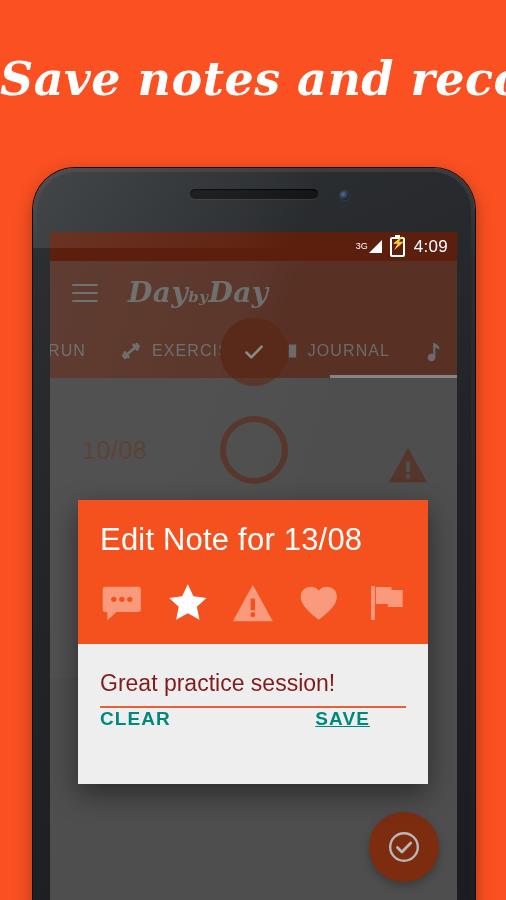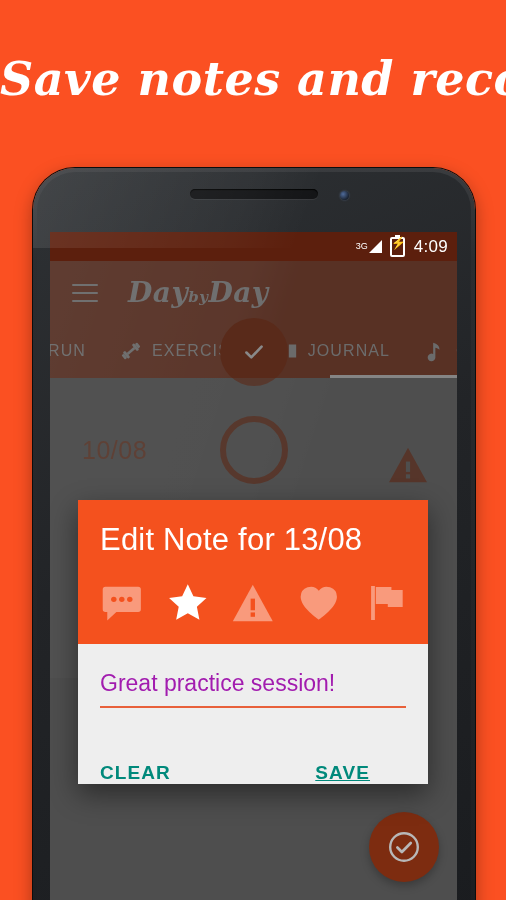--- a/index.html
+++ b/index.html
@@ -147,24 +147,24 @@
     position:absolute;left:28px;top:268px;width:350px;
     background:#eeeeee;
     box-shadow:0 10px 26px rgba(0,0,0,.45);
   }
   .dlg-head{background:#f4511e;padding:22px 22px 18px 22px;}
   .dlg-title{color:#ffffff;font-size:31px;letter-spacing:.2px;}
   .dlg-icons{display:flex;align-items:center;gap:22px;margin-top:22px;}
   .dicon{width:46px;height:46px;display:block;}
   .dlg-body{padding:26px 22px 0 22px;}
   .note-field{
-    font-size:23px;color:#a21caf;padding-bottom:9px;
+    font-size:23px;color:#7f1d1d;padding-bottom:9px;
     border-bottom:2px solid #e8603a;
   }
-  .dlg-actions{display:flex;align-items:flex-end;height:76px;padding:0 22px;box-sizing:border-box;}
+  .dlg-actions{display:flex;align-items:flex-start;height:76px;padding:0 22px;box-sizing:border-box;}
   .act{color:#00897b;font-size:19px;font-weight:700;letter-spacing:1.1px;}
   .act-clear{margin-right:auto;}
   .act-save{margin-right:36px;text-decoration:underline;}
 </style>
 </head>
 <body>
 
 <div class="stage">
 
   <div class="headline">Save notes and records</div>

